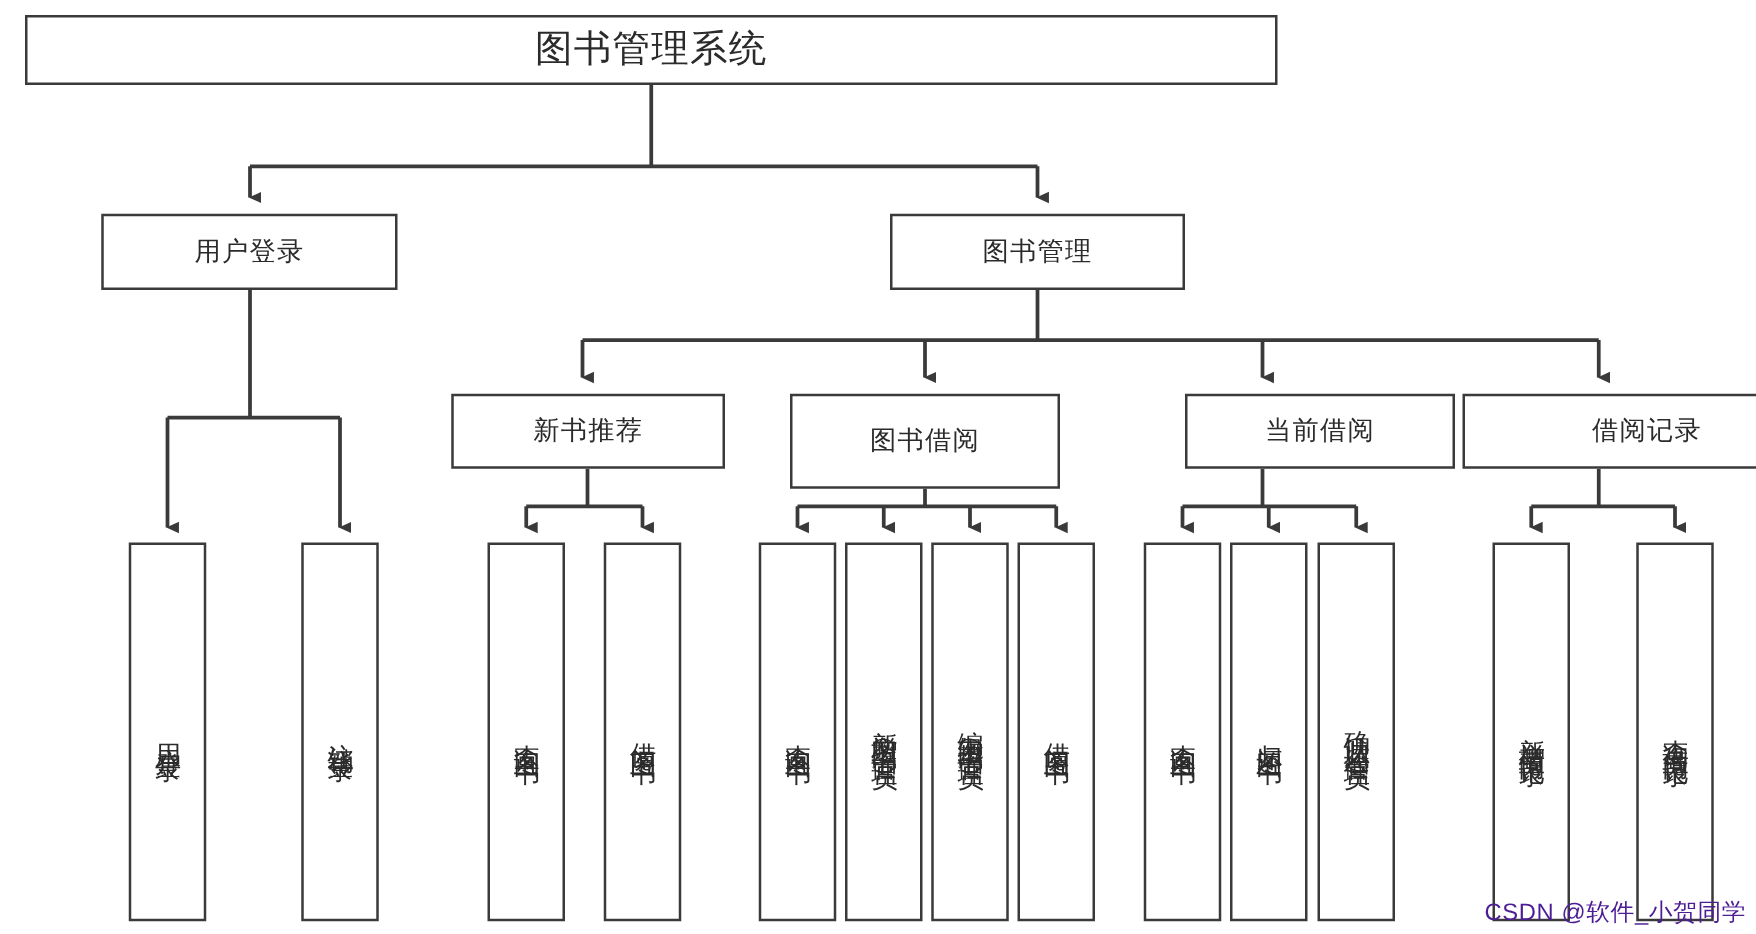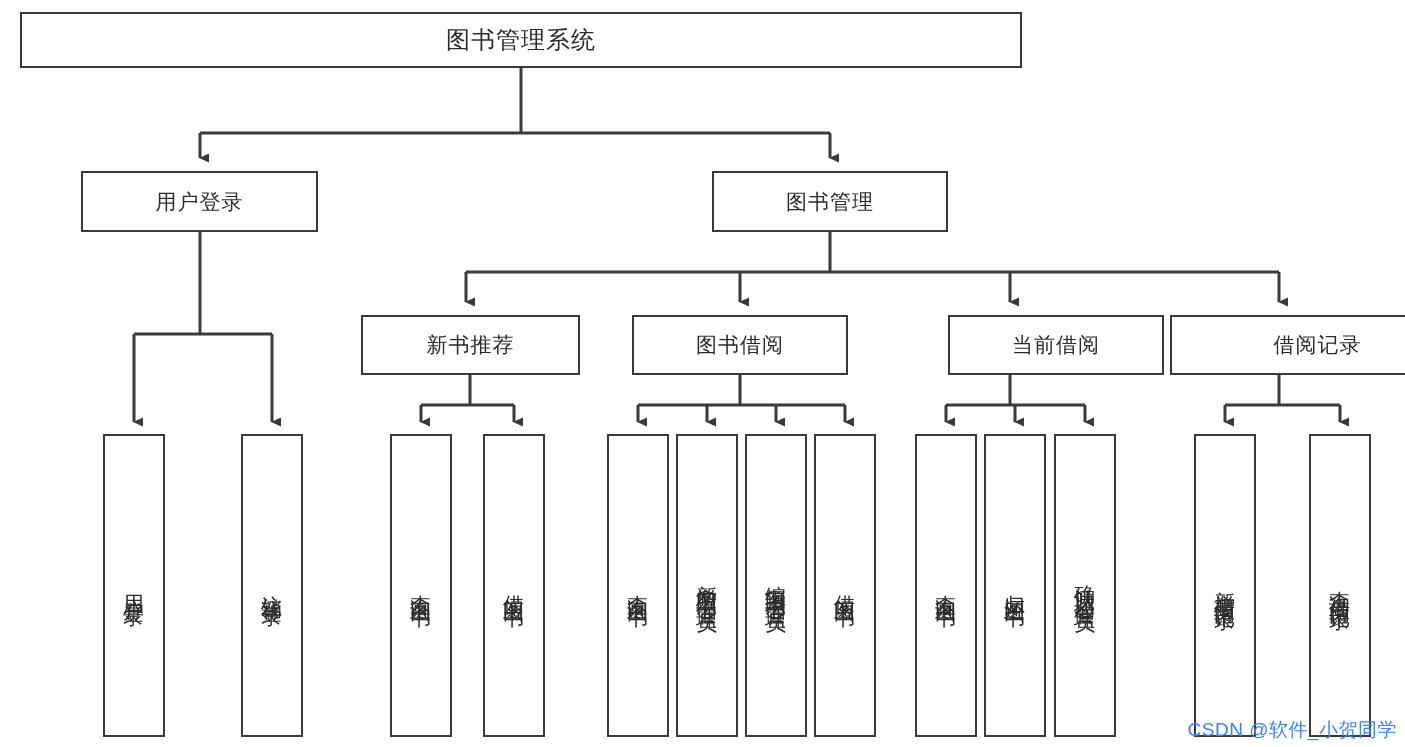--- a/index.html
+++ b/index.html
@@ -47,28 +47,28 @@
   .node.vert .vtext {
     writing-mode: vertical-rl;
     text-orientation: upright;
     -webkit-text-orientation: upright;
     letter-spacing: 4px;
     line-height: 1;
     white-space: nowrap;
     color: #2b2b2b;
   }
   .node.root {
-    font-size: 24px;
+    font-size: 30px;
   }
   .watermark {
     position: absolute;
     right: 8px;
     bottom: 4px;
     font-size: 19px;
-    color: #3b82f6;
+    color: #4c1d95;
     letter-spacing: 0.5px;
     white-space: nowrap;
   }
 </style>
 </head>
 <body>
 
 <div id="canvas">
 
   <svg id="edges" viewBox="0 0 1405 747" width="1405" height="747" xmlns="http://www.w3.org/2000/svg">
@@ -129,21 +129,21 @@
   <div class="node horiz" style="left:81px; top:171px; width:237px; height:61px;">
     <span>用户登录</span>
   </div>
   <div class="node horiz" style="left:361px; top:315px; width:219px; height:60px;">
     <span>新书推荐</span>
   </div>
 
   <div class="node horiz" style="left:712px; top:171px; width:236px; height:61px;">
     <span>图书管理</span>
   </div>
-  <div class="node horiz" style="left:632px; top:315px; width:216px; height:60px;">
+  <div class="node horiz" style="left:632px; top:315px; width:216px; height:76px;">
     <span>图书借阅</span>
   </div>
   <div class="node horiz" style="left:948px; top:315px; width:216px; height:60px;">
     <span>当前借阅</span>
   </div>
   <div class="node horiz" style="left:1170px; top:315px; width:260px; height:60px;padding-left:35px;">
     <span>借阅记录</span>
   </div>
 
   <div class="node vert" style="left:103px; top:434px; width:62px; height:303px;">

